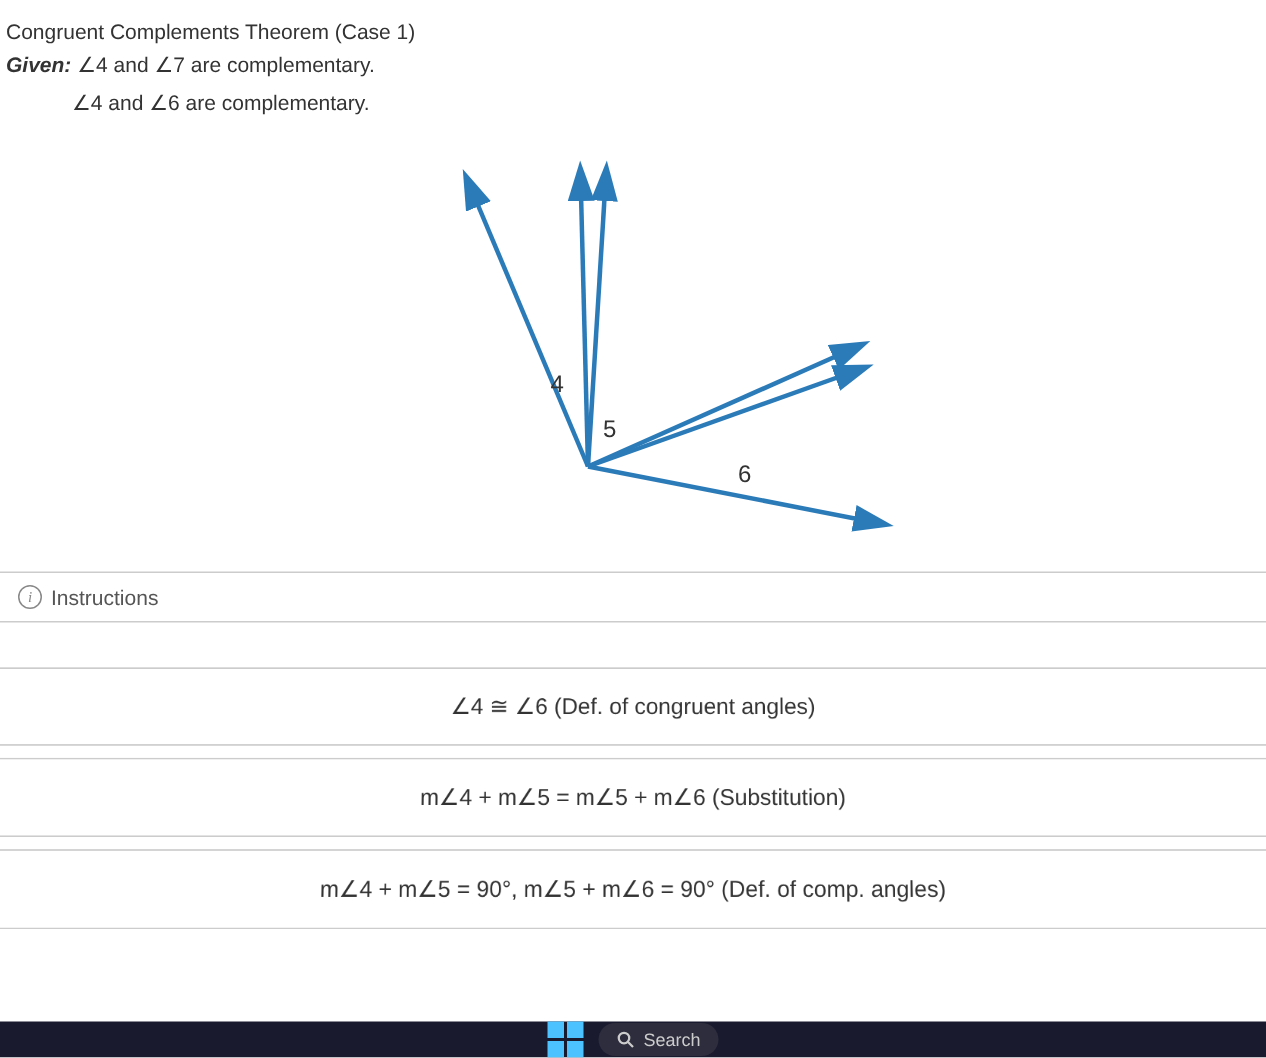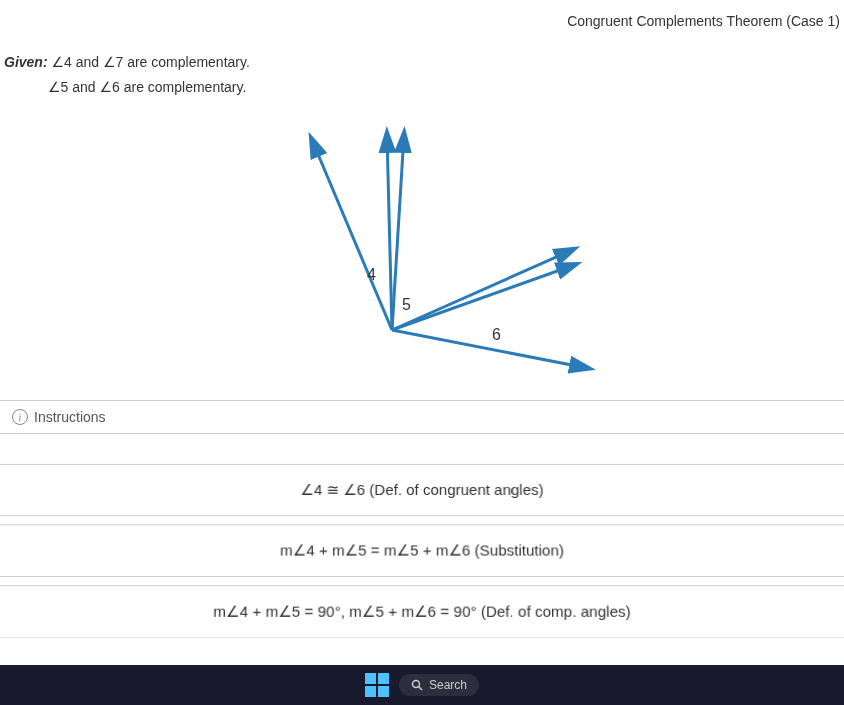--- a/index.html
+++ b/index.html
@@ -29,22 +29,21 @@
       color: #333;
       font-weight: bold;
     }
     .problem-setup {
       padding: 10px 4px;
       font-size: 14px;
       color: #333;
       line-height: 1.6;
     }
     .theorem-title {
-      margin-bottom: 19px;
-      text-align: right;
+      margin-bottom: 0;
     }
     .given-line {
       margin-bottom: 2px;
     }
     .given-label {
       font-weight: bold;
       font-style: italic;
     }
     .given-indent {
       padding-left: 44px;
@@ -99,21 +98,21 @@
       background: #fff;
     }
     .statement-row:first-child {
       border-top: 1px solid #ccc;
     }
     .taskbar {
       position: absolute;
       bottom: 0;
       left: 0;
       right: 0;
-      height: 40px;
+      height: 24px;
       background: #1a1a2e;
       display: flex;
       align-items: center;
       justify-content: center;
       gap: 10px;
     }
     .start-button {
       width: 24px;
       height: 24px;
       display: grid;
@@ -144,21 +143,21 @@
 
 <div class="content">
 
 
   <div class="problem-setup">
     <div class="theorem-title">Congruent Complements Theorem (Case 1)</div>
     <div class="given-line">
       <span class="given-label">Given:</span>
       <span>∠4 and ∠7 are complementary.</span>
     </div>
-    <div class="given-line given-indent">∠5 and ∠6 are complementary.</div>
+    <div class="given-line given-indent">∠4 and ∠6 are complementary.</div>
   </div>
 
   <div class="diagram-container">
     <svg width="360" height="260" viewBox="0 0 360 260">
       <defs>
         <marker id="arrow" markerWidth="10" markerHeight="10" refX="6" refY="3" orient="auto" markerUnits="strokeWidth">
           <path d="M0,0 L0,6 L9,3 z" fill="#2b7bb9"></path>
         </marker>
       </defs>
 

